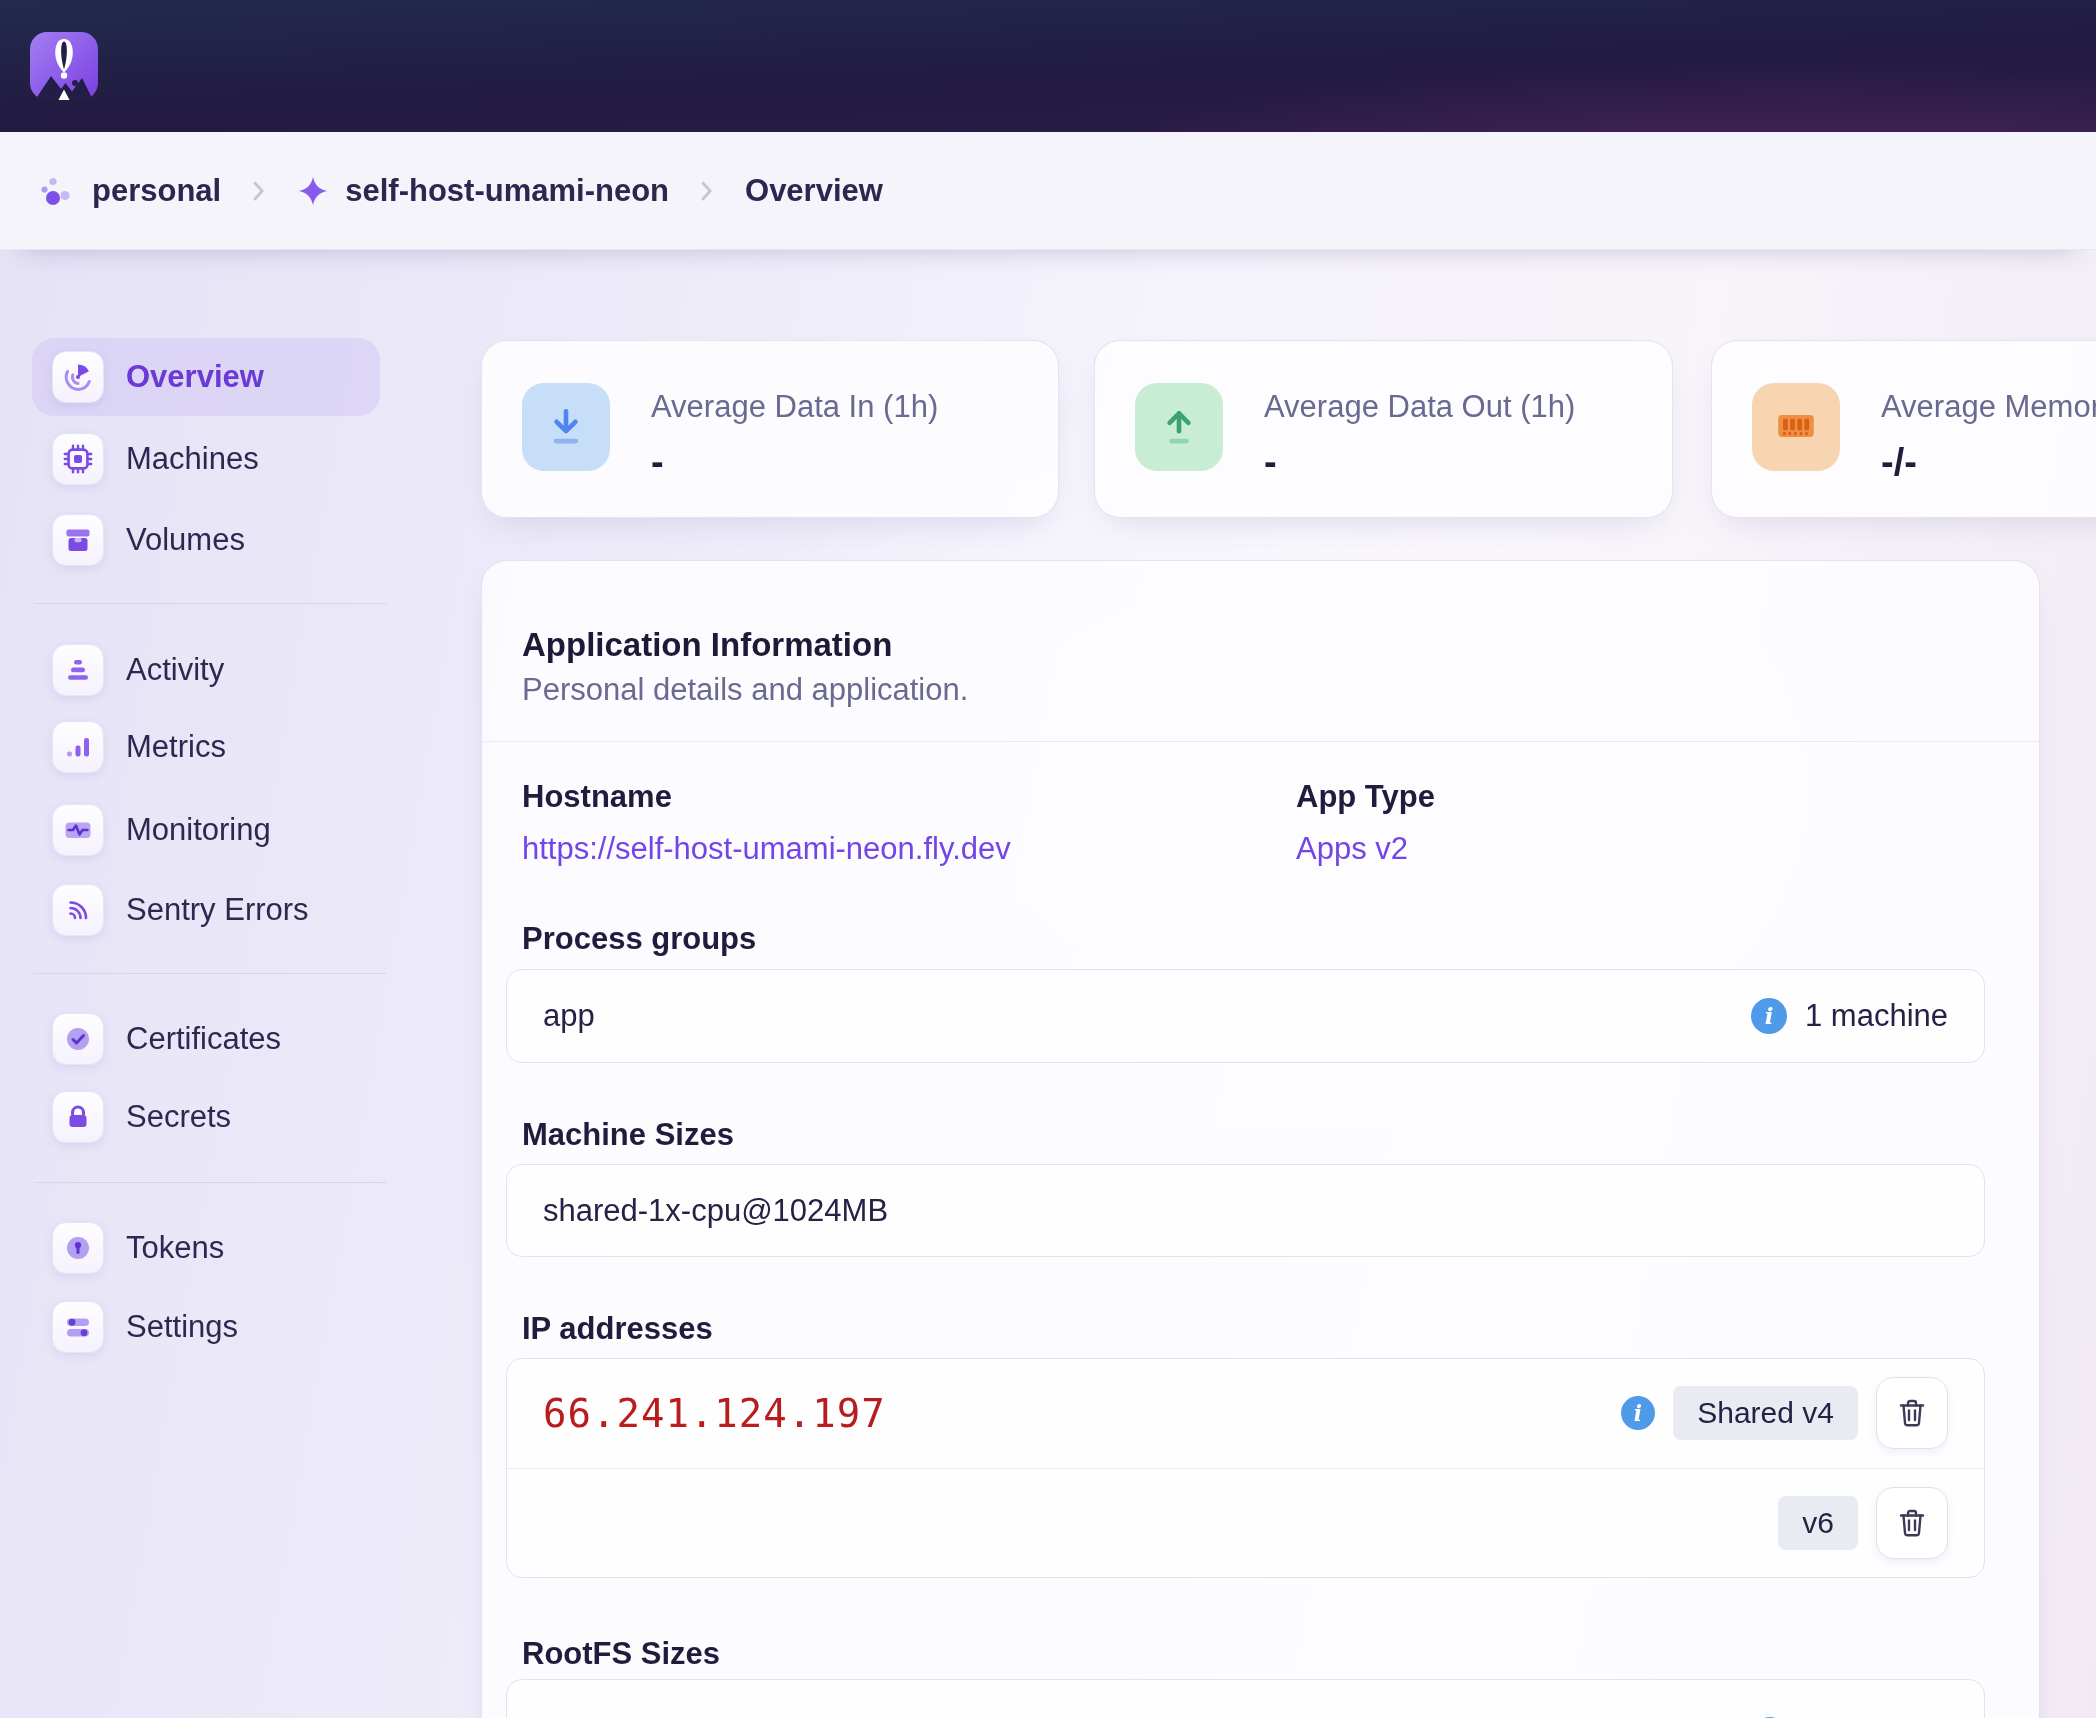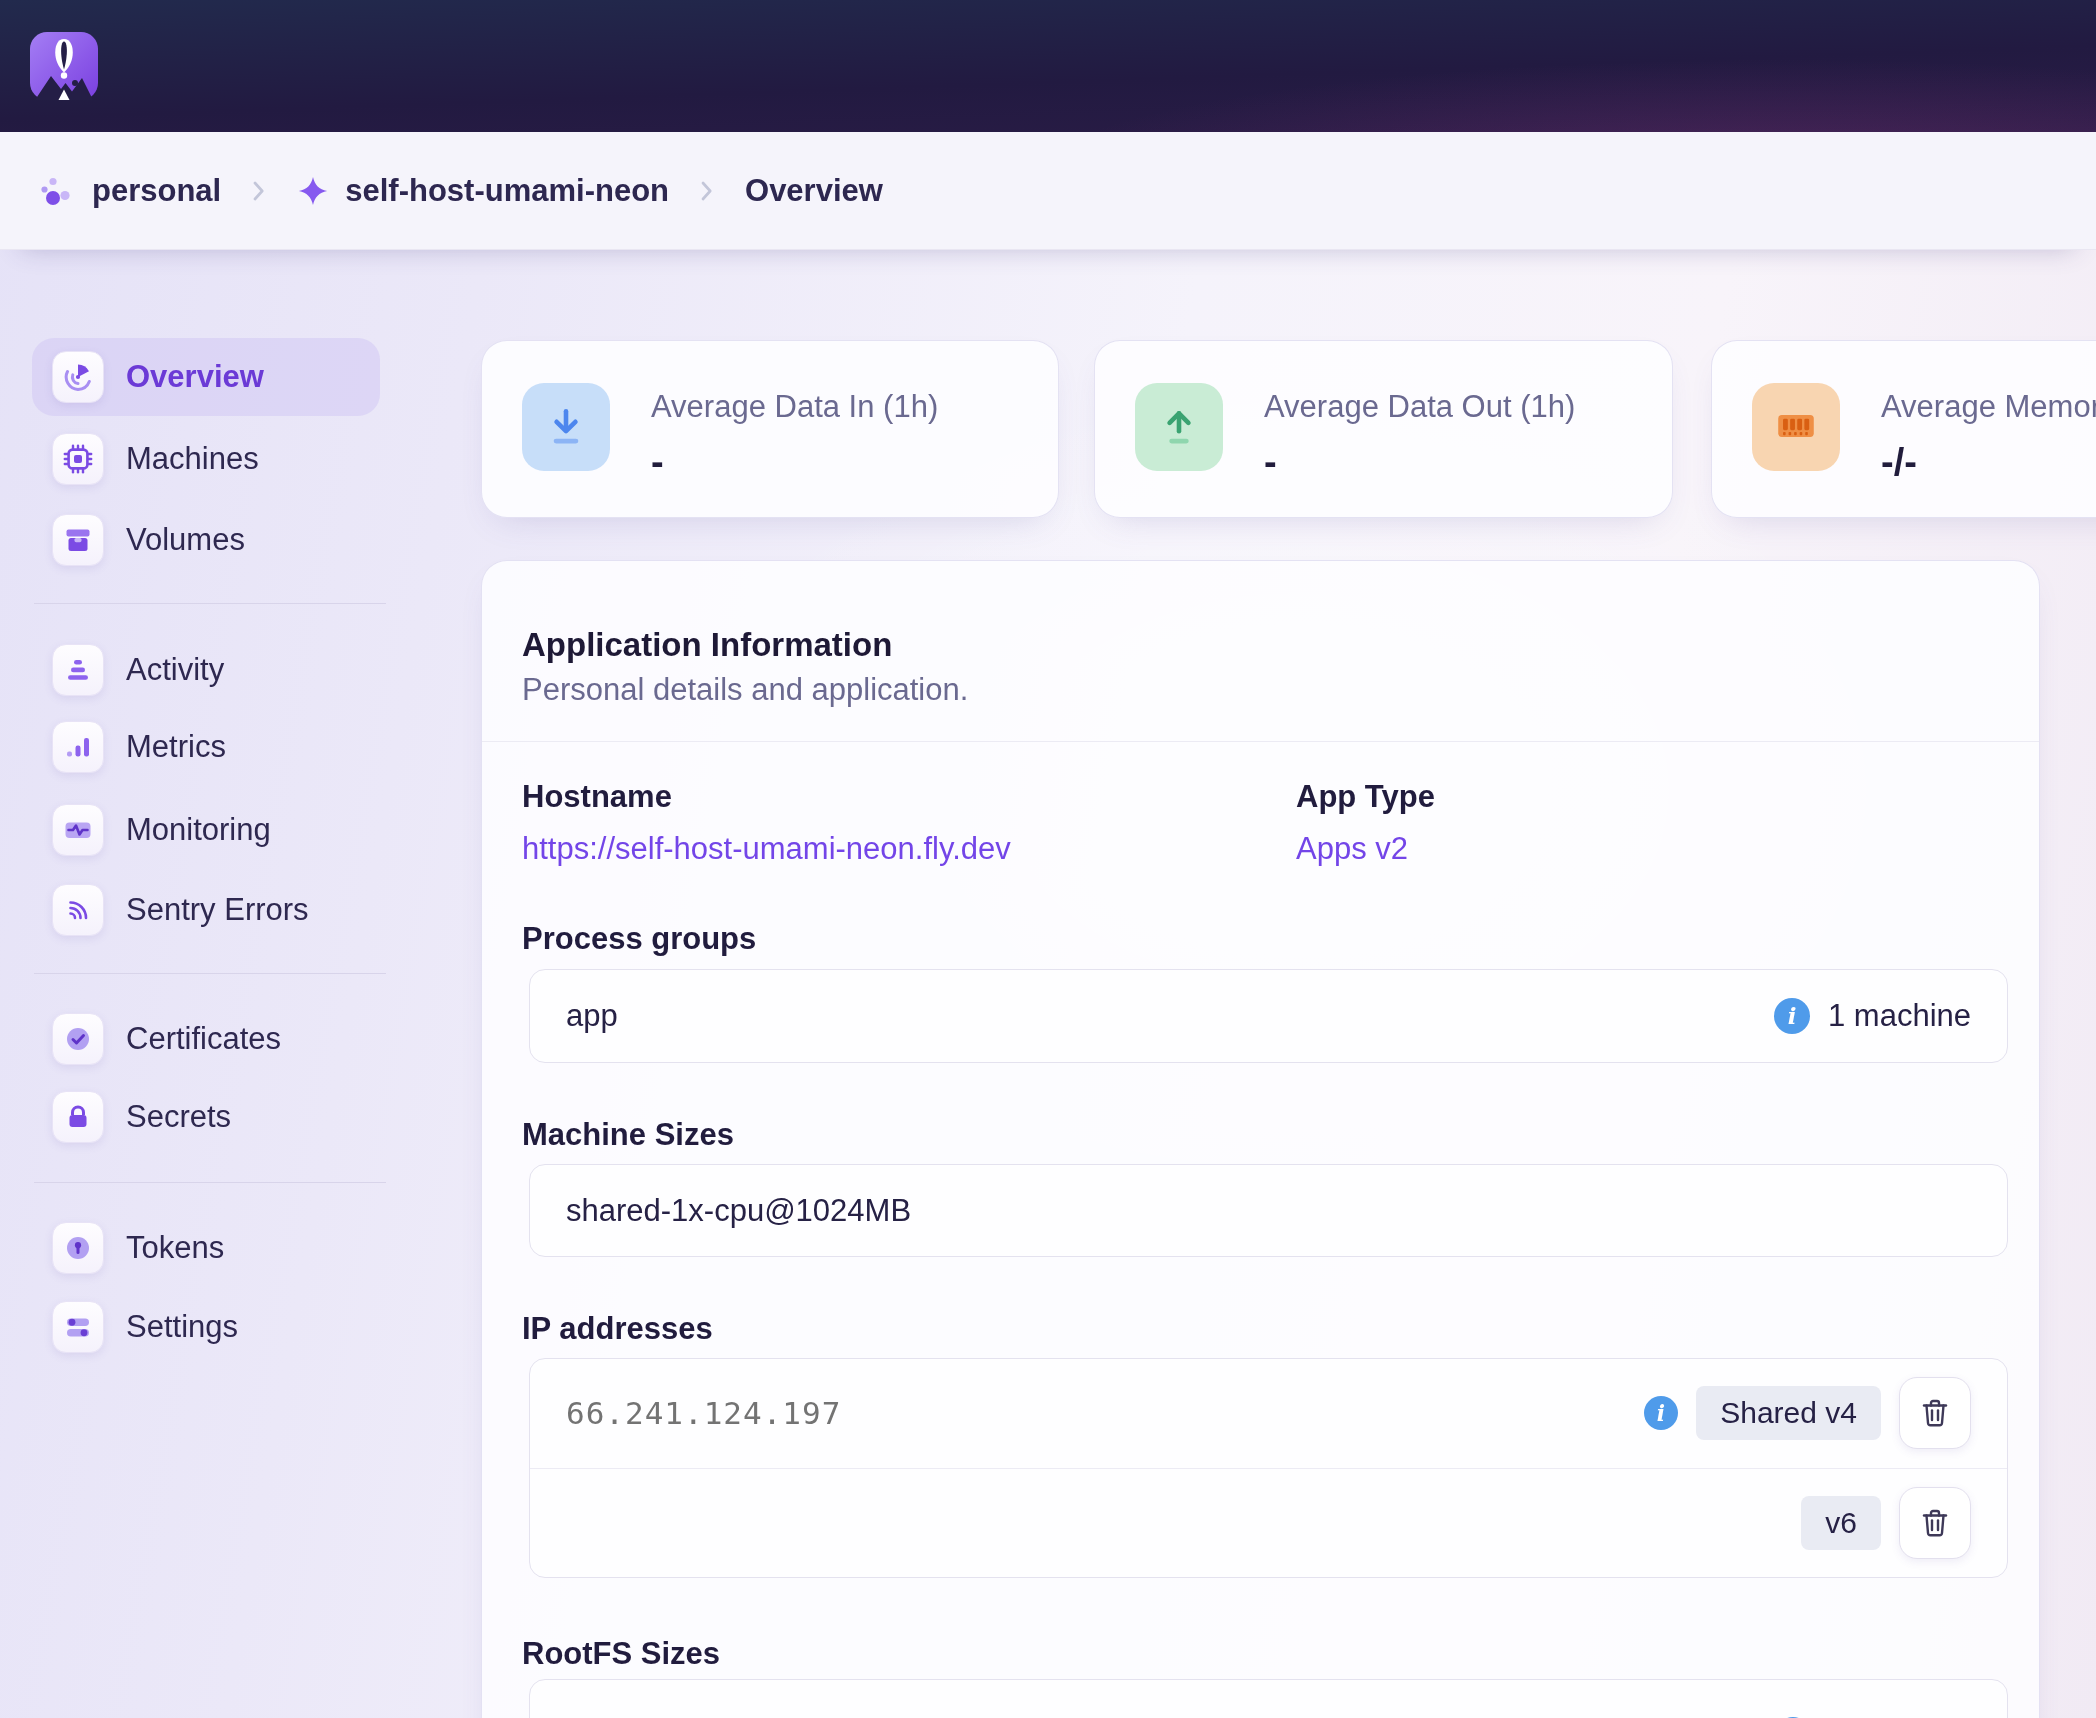--- a/index.html
+++ b/index.html
@@ -47,26 +47,26 @@
   .stat-value{position:absolute;left:169px;top:100px;font-size:38px;font-weight:700;color:#211c3c;}
   
   .app-card{position:absolute;left:481px;top:560px;width:1559px;height:1270px;
     background:rgba(253,253,255,.90);border:1px solid rgba(198,192,228,.45);border-radius:26px;
     box-shadow:0 14px 34px -16px rgba(90,80,160,.22);box-sizing:border-box;}
   .app-title{position:absolute;left:40px;top:38px;font-size:33px;font-weight:700;color:#1e1936;}
   .app-subtitle{position:absolute;left:40px;top:80px;font-size:31px;color:#6a6990;}
   .app-div{position:absolute;left:0;top:180px;width:100%;height:1px;background:#ecebf4;}
   .sec-label{position:absolute;font-size:31px;font-weight:600;color:#211c3e;white-space:nowrap;}
   .sec-value{position:absolute;font-size:31px;color:#7345e8;white-space:nowrap;cursor:pointer;}
-  .fbox{position:absolute;left:47px;width:1479px;background:#fefeff;border:1px solid #e4e2ef;
+  .fbox{position:absolute;left:24px;width:1479px;background:#fefeff;border:1px solid #e4e2ef;
     border-radius:16px;box-sizing:border-box;display:flex;flex-direction:column;justify-content:center;}
   .frow{display:flex;align-items:center;padding:0 36px;flex:1;}
   .frow-div{height:1px;background:#ecebf4;margin:0;}
   .row-text{font-size:31px;color:#262145;}
-  .row-mono{font-family:"DejaVu Sans Mono",monospace;font-size:31px;color:#737373;letter-spacing:1px;}
+  .row-mono{font-family:"DejaVu Sans Mono",monospace;font-size:39px;color:#b91c1c;letter-spacing:1px;}
   .row-right{margin-left:auto;display:flex;align-items:center;gap:18px;}
   .badge{background:#e9ebf3;border-radius:8px;padding:10px 24px;font-size:30px;color:#262145;white-space:nowrap;}
   .trash-btn{width:70px;height:70px;border-radius:18px;background:#ffffff;border:1px solid #e3e0ee;
     box-shadow:0 3px 8px rgba(110,90,180,.10);display:flex;align-items:center;justify-content:center;cursor:pointer;}
   .info-dot{display:flex;cursor:pointer;}
 </style>
 </head>
 <body>
 
 <div id="screen">

